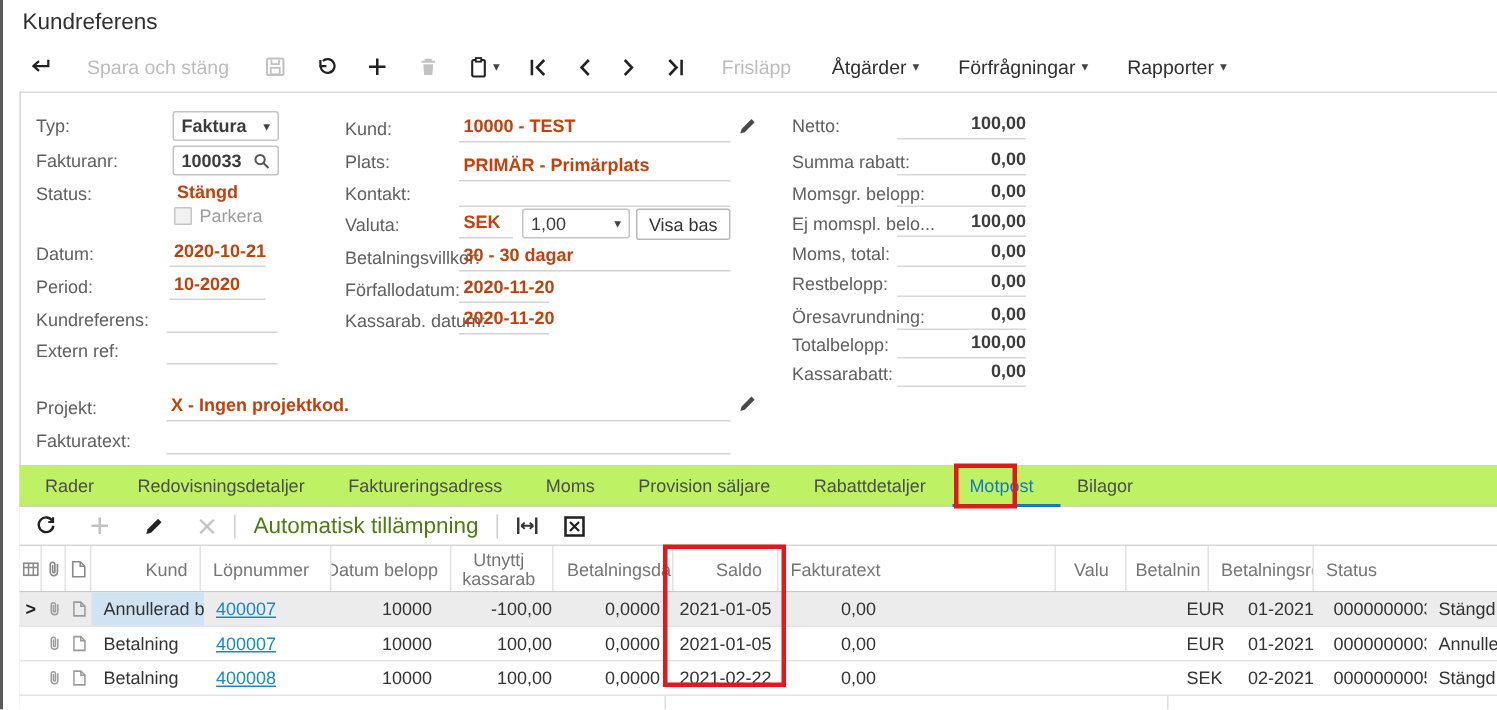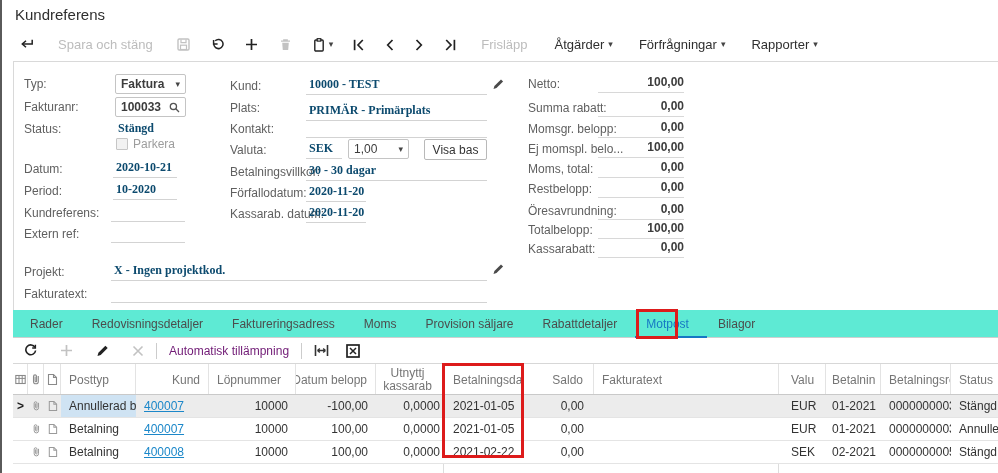--- a/index.html
+++ b/index.html
@@ -20,42 +20,42 @@
   .toolbar { position:absolute; left:0; top:28px; right:0; height:33px; display:flex; align-items:center; padding-left:19px; background:#fff; }
   .tb-item { display:inline-flex; align-items:center; cursor:pointer; }
   .tb-text { font-size:13px; color:#2f2f2f; }
   .tb-text.disabled { color:#bcbcbc; cursor:default; }
   .caret { font-size:9px; color:#444; margin-left:4px; line-height:1; }
   svg { display:block; }
 
   
   .panel { position:absolute; left:13px; top:61px; right:-2px; height:249px; border:1px solid #d9d9d9; border-bottom:none; border-right:none; background:#fff; }
   .lbl { position:absolute; height:18px; line-height:18px; color:#5f5f5f; white-space:nowrap; }
-  .fval { position:absolute; height:19px; line-height:17px; font-weight:bold; color:#0c4a6e; border-bottom:1px solid #d3d3d3; white-space:nowrap; padding-left:3px;font-family:Liberation Serif, serif; }
+  .fval { position:absolute; height:19px; line-height:17px; font-weight:bold; color:#c2410c; border-bottom:1px solid #d3d3d3; white-space:nowrap; padding-left:3px; }
   .fval.noline { border-bottom:none; }
   .combo, .lookup { position:absolute; height:20px; border:1px solid #c4c4c4; border-radius:2px; background:#fff; display:flex; align-items:center; padding:0 5px; cursor:pointer; }
   .combo .cv, .lookup .cv { flex:1; font-weight:bold; color:#3c3c3c; line-height:1; }
   .btn { position:absolute; height:21px; border:1px solid #b9b9b9; border-radius:2px; background:#fff; display:flex; align-items:center; justify-content:center; font-size:12px; color:#333; cursor:pointer; }
   .chk { position:absolute; width:12px; height:12px; border:1px solid #c6c6c6; background:#f2f2f2; border-radius:1px; }
   .chk-lbl { position:absolute; color:#9d9d9d; height:16px; line-height:16px; }
   .pencil-btn { position:absolute; cursor:pointer; }
   .tval { position:absolute; left:598px; width:86px; height:19px; line-height:17px; text-align:right; font-weight:bold; color:#3c3c3c; border-bottom:1px solid #d8d8d8; }
 
   
-  .tabs { position:absolute; left:13px; top:310px; right:0; height:28px; display:flex; align-items:center; border-bottom:1px solid #cfcfcf; padding-left:11px; background:#5eead4; }
+  .tabs { position:absolute; left:13px; top:310px; right:0; height:28px; display:flex; align-items:center; border-bottom:1px solid #cfcfcf; padding-left:11px; background:#bef264; }
   .tab { padding:7px 6px; margin-right:17px; color:#4c4c4c; white-space:nowrap; cursor:pointer; position:relative; }
   .tab.active { color:#1677c4;text-align:center; }
   .tab.active::after { content:""; position:absolute; left:-5px; right:-12px; bottom:-1px; height:3px; background:#1677c4; }
   .annot-tab { position:absolute; left:-4px; top:-1px; width:42px; height:30px; border:3px solid #dd1b1b; z-index:4; pointer-events:none; }
 
   
   .gtoolbar { position:absolute; left:13px; top:338px; right:0; height:26px; display:flex; align-items:center; padding-left:11px; border-bottom:1px solid #d7d7d7; background:#fff; }
   .gt-item { display:inline-flex; align-items:center; cursor:pointer; }
   .gt-sep { width:1px; height:16px; background:#ccc; margin:0 12px 0 2px; }
-  .gt-text { color:#701a75; font-size:12px;text-align:right; }
+  .gt-text { color:#4d7c0f; font-size:15px;text-align:right; }
 
   
   .grid { position:absolute; left:13px; top:364px; right:0; bottom:0; background:#fff; }
   .grow { display:flex; width:985px; }
   .ghead { height:31px; border-bottom:1px solid #c9c9c9; color:#757575; }
   .ghead .gc { display:flex; align-items:center; border-right:1px solid #e3e3e3; padding-top:1px; }
   .gbody-row { height:23px; border-bottom:1px solid #e4e4e4; }
   .gbody-row .gc { display:flex; align-items:center; }
   .gbody-row.selected { background:#ececec; }
   .cell-active { background:#cfe3f3; }
@@ -223,21 +223,21 @@
 </span>
 
 <div class="lbl" style="left:230px;top:99px">Plats:</div>
 <div class="fval" style="left:306px;top:102px;width:181px">PRIMÄR - Primärplats</div>
 
 <div class="lbl" style="left:230px;top:120px">Kontakt:</div>
 <div class="fval" style="left:306px;top:119px;width:181px"></div>
 
 <div class="lbl" style="left:230px;top:141px">Valuta:</div>
 <div class="fval" style="left:306px;top:140px;width:36px">SEK</div>
-<div class="combo" style="left:348px;top:139px;width:61px">
+<div class="combo" style="left:348px;top:139px;width:72px">
   <span class="cv" style="font-weight:normal">1,00</span>
   <span class="caret">▾</span>
 </div>
 <div class="btn" style="left:424px;top:139px;width:63px">Visa bas</div>
 
 <div class="lbl" style="left:230px;top:163px">Betalningsvillkor:</div>
 <div class="fval" style="left:306px;top:162px;width:181px">30 - 30 dagar</div>
 
 <div class="lbl" style="left:230px;top:184px">Förfallodatum:</div>
 <div class="fval" style="left:306px;top:183px;width:60px">2020-11-20</div>
@@ -329,21 +329,20 @@
       <svg width="11" height="13" viewBox="0 0 11 13">
           <path d="M8.3 3 v5.4 a2.4 2.4 0 0 1 -4.8 0 V3.4 a1.55 1.55 0 0 1 3.1 0 v4.6 a.75.75 0 0 1 -1.5 0 V3.6" fill="none" stroke="#8a8a8a" stroke-width="1.1"></path>
         </svg>
     </span>
     <span class="gc c-doc">
       <svg width="12" height="13" viewBox="0 0 12 13">
           <path d="M2.5 1.5 H7.5 L10.5 4.5 V11.5 H2.5 Z" fill="none" stroke="#8a8a8a" stroke-width="1.1"></path>
           <path d="M7.5 1.5 V4.5 H10.5" fill="none" stroke="#8a8a8a" stroke-width="1.1"></path>
         </svg>
     </span>
-    <span class="gc c-posttyp">Posttyp</span>
     <span class="gc c-kund">Kund</span>
     <span class="gc c-lop">Löpnummer</span>
     <span class="gc c-betalt">Datum belopp</span>
     <span class="gc c-utn two-line">
       <span>Utnyttj</span>
       <span>kassarab</span>
     </span>
     <span class="gc c-bdat">Betalningsda</span>
     <span class="gc c-saldo">Saldo</span>
     <span class="gc c-ftext">Fakturatext</span>

